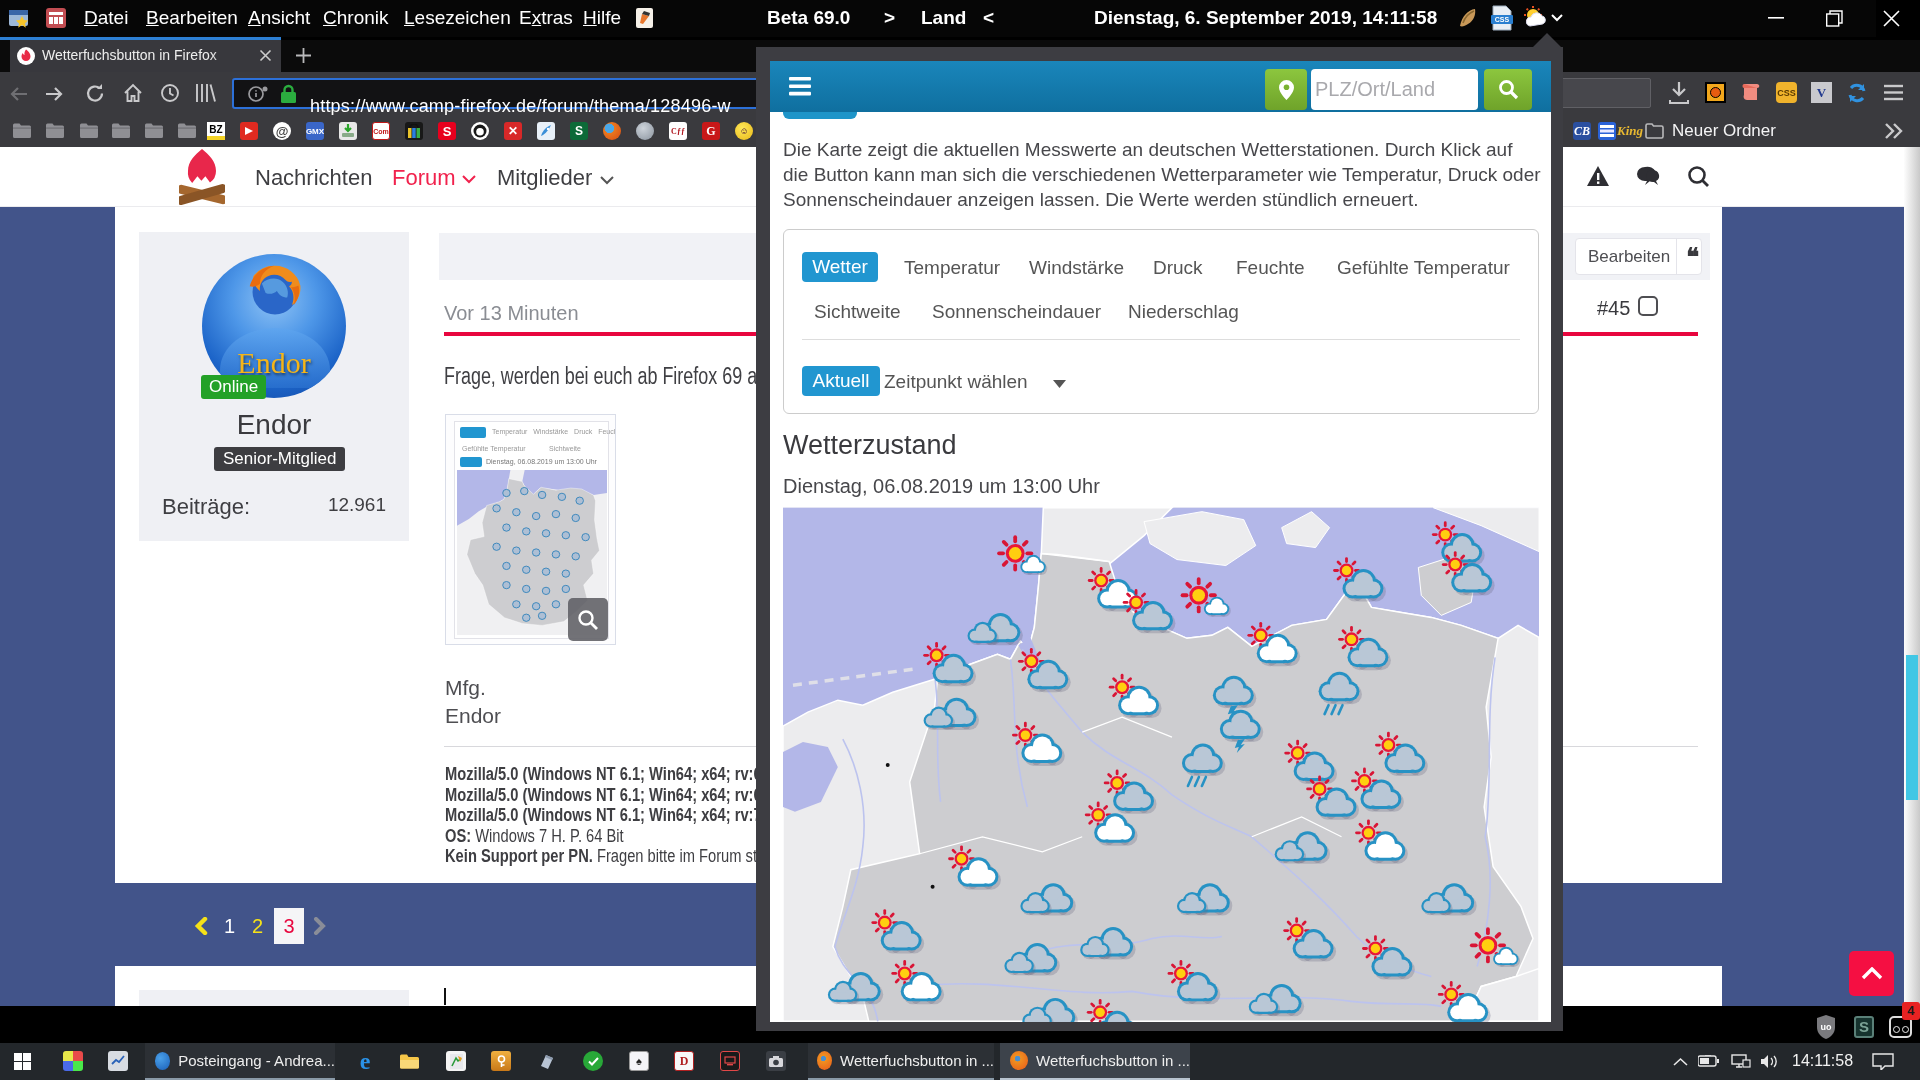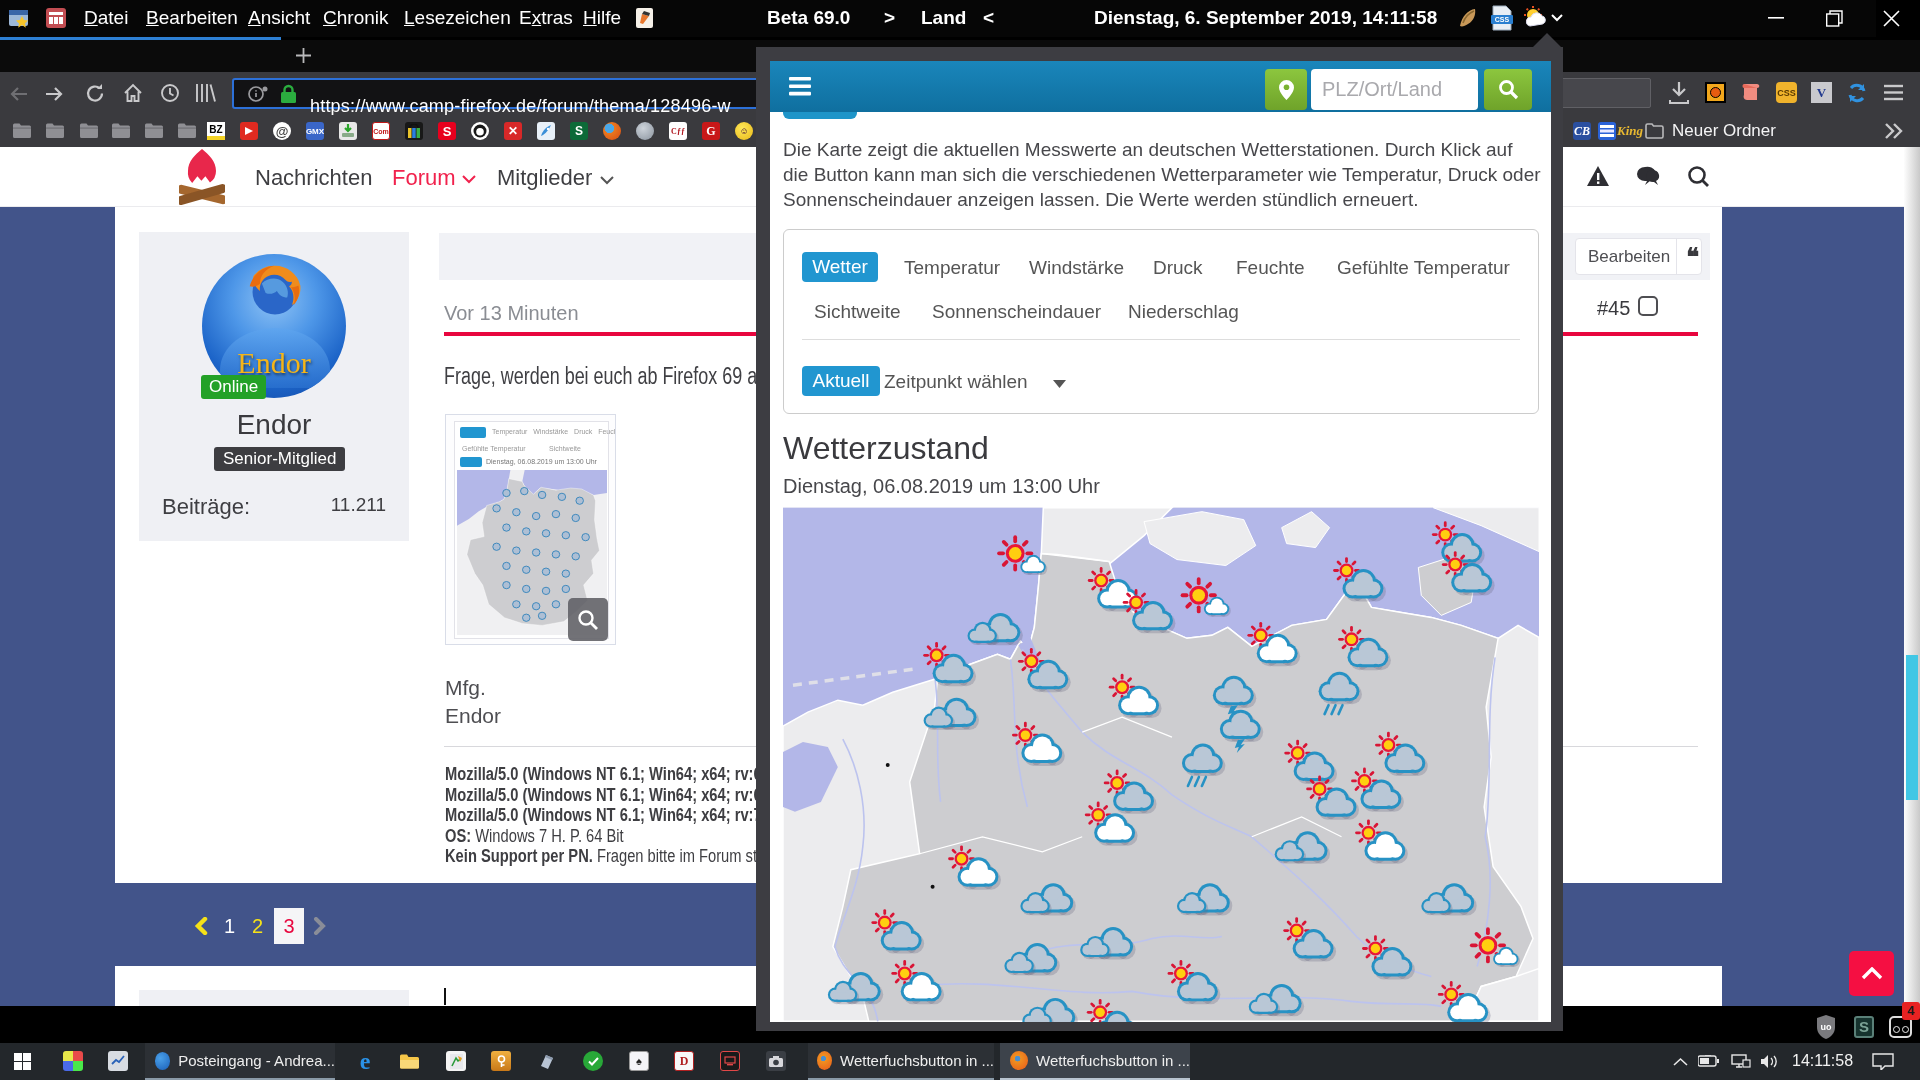--- a/index.html
+++ b/index.html
@@ -106,20 +106,30 @@
       <rect x="0.7" y="4" width="12" height="12" fill="none" stroke="#fff" stroke-width="1.4"></rect>
       <path d="M4 4V1h12v12h-3" fill="none" stroke="#fff" stroke-width="1.4"></path>
     </svg>
   <svg class="abs" style="left:1883px;top:10px" width="17" height="17" viewBox="0 0 17 17">
       <path d="M1 1l15 15M16 1L1 16" stroke="#fff" stroke-width="1.6"></path>
     </svg>
 </div>
 <div class="abs" id="blueline"></div>
 
 <div class="abs" id="tabbar">
+  <div class="abs" id="activetab">
+    <svg class="abs" style="left:7px;top:7px" width="18" height="18" viewBox="0 0 18 18">
+        <circle cx="9" cy="9" r="9" fill="#fff"></circle>
+        <path d="M9 2.5c2 1.5 4.5 3.5 4.5 7a4.5 4.5 0 0 1-9 0c0-1.5.6-2.6 1.3-3.6.3 1 .8 1.6 1.7 2 -.3-2 .2-4 1.5-5.4z" fill="#e82c47"></path>
+      </svg>
+    <span class="abs" style="left:32px;top:7px;white-space:nowrap;width:215px;overflow:hidden;display:block;-webkit-mask-image:linear-gradient(90deg,#000 78%,transparent 97%)">Wetterfuchsbutton in Firefox</span>
+    <svg class="abs" style="left:249px;top:9px" width="13" height="13" viewBox="0 0 13 13">
+        <path d="M1.5 1.5l10 10M11.5 1.5l-10 10" stroke="#ccc" stroke-width="1.6"></path>
+      </svg>
+  </div>
   <svg class="abs" style="left:295px;top:7px" width="17" height="17" viewBox="0 0 17 17">
       <path d="M8.5 1v15M1 8.5h15" stroke="#b9b9bb" stroke-width="1.8"></path>
     </svg>
 </div>
 
 <div class="abs" id="navbar">
   <svg class="abs" style="left:9px;top:12px" width="20" height="20" viewBox="0 0 20 20">
       <path d="M18 10H3M9 4l-6 6 6 6" stroke="#6f6f73" stroke-width="2.2" fill="none"></path>
     </svg>
   <svg class="abs" style="left:44px;top:12px" width="20" height="20" viewBox="0 0 20 20">
@@ -310,21 +320,21 @@
             <path d="M32 5a28 28 0 0 1 27 21c1 9-3 17-9 21 3-7 2-15-3-20 2-1 3-3 3-5-3 1-5 0-7-2-4-5-12-7-18-4-7 3-10 10-9 16-5-4-8-10-7-16A28 28 0 0 1 32 5z" fill="#f08c1c"></path>
             <path d="M5 27C8 15 18 6 31 5c-10 4-15 11-15 19-3 3-7 4-11 3z" fill="#e86c10"></path>
             <path d="M57 26c2 7 0 15-5 21 2-7 1-14-3-19 3 0 6-1 8-2z" fill="#e86c10"></path>
           </svg>
         <span class="abs" style="left:0;top:92px;width:144px;text-align:center;font-family:'Liberation Serif',serif;font-size:30px;color:#f5b518;text-shadow:1px 2px 3px rgba(0,0,0,.55)">Endor</span>
       </div>
       <div class="abs" style="left:62px;top:143px;background:#23a127;color:#fff;font-size:17px;padding:2px 8px;border-radius:3px">Online</div>
       <div class="abs" style="left:0;top:177px;width:270px;text-align:center;font-size:28px;color:#3a3a3e">Endor</div>
       <div class="abs" style="left:75px;top:215px;background:#3d3d41;color:#fff;font-size:17px;padding:2px 9px;border-radius:3px">Senior-Mitglied</div>
       <div class="abs" style="left:23px;top:262px;font-size:22px;color:#3e3e42">Beiträge:</div>
-      <div class="abs" style="right:23px;top:262px;font-size:19px;color:#3e3e42">11.211</div>
+      <div class="abs" style="right:23px;top:262px;font-size:19px;color:#3e3e42">12.961</div>
     </div>
     <div class="abs" id="postband"></div>
     <div class="abs" style="left:329px;top:95px;font-size:20px;color:#8a8d93">Vor 13 Minuten</div>
     <div class="abs" style="left:329px;top:125px;width:1254px;height:4px;background:#e8063e"></div>
     <div class="abs" style="left:329px;top:156px;font-size:23px;color:#3f3f43;white-space:nowrap;transform:scaleX(0.78);transform-origin:0 0">Frage, werden bei euch ab Firefox 69 aufwärts, die Wettersymbole korrekt angezeigt.</div>
 
     <div class="abs" style="left:330px;top:207px;width:171px;height:231px;border:1px solid #d9dde8;background:#fdfdfe;overflow:hidden">
       <div class="abs" style="left:8px;top:6px;width:155px;height:218px;border:1px solid #e2e2e8;background:#fff"></div>
       <div class="abs" style="left:14px;top:12px;width:26px;height:11px;background:#2196d0;border-radius:2px"></div>
       <span class="abs" style="left:46px;top:13px;font-size:7px;color:#999;white-space:nowrap">Temperatur&nbsp;&nbsp;&nbsp;Windstärke&nbsp;&nbsp;&nbsp;Druck&nbsp;&nbsp;&nbsp;Feuchte</span>
@@ -491,21 +501,21 @@
             <rect y="14.8" width="22" height="3.6" rx="1"></rect>
           </g>
         </svg>
     <div class="abs" style="left:495px;top:8px;width:42px;height:41px;border-radius:4px;background:linear-gradient(#8cc63e,#6fa32a);display:flex;align-items:center;justify-content:center">
           <svg width="15" height="20" viewBox="0 0 15 20">
             <path d="M7.5 0A7.5 7.5 0 0 0 0 7.5C0 13 7.5 20 7.5 20S15 13 15 7.5A7.5 7.5 0 0 0 7.5 0z" fill="#fff"></path>
             <circle cx="7.5" cy="7.3" r="2.8" fill="#7ab232"></circle>
           </svg>
         </div>
     <div class="abs" style="left:541px;top:8px;width:167px;height:41px;background:#fff;border-radius:4px;display:flex;align-items:center">
-          <span style="color:#a9a9ad;font-size:20px;margin-left:11px">PLZ/Ort/Land</span>
+          <span style="color:#a9a9ad;font-size:20px;margin-left:4px">PLZ/Ort/Land</span>
         </div>
     <div class="abs" style="left:714px;top:8px;width:48px;height:41px;border-radius:4px;background:linear-gradient(#8cc63e,#6fa32a);display:flex;align-items:center;justify-content:center">
           <svg width="21" height="21" viewBox="0 0 21 21">
             <circle cx="8.5" cy="8.5" r="6" stroke="#fff" stroke-width="2.8" fill="none"></circle>
             <line x1="13" y1="13" x2="19" y2="19" stroke="#fff" stroke-width="3.2"></line>
           </svg>
         </div>
   </div>
   <div class="abs" style="left:13px;top:51px;width:74px;height:7px;background:#1e95c9;border-radius:0 0 6px 6px"></div>
   <div class="abs" style="left:13px;top:76px;width:760px;font-size:19px;color:#47474b;line-height:25px">Die Karte zeigt die aktuellen Messwerte an deutschen Wetterstationen. Durch Klick auf die Button kann man sich die verschiedenen Wetterparameter wie Temperatur, Druck oder Sonnenscheindauer anzeigen lassen. Die Werte werden stündlich erneuert.</div>
@@ -519,21 +529,21 @@
     <span class="tlbl" style="left:30px;top:71px">Sichtweite</span>
     <span class="tlbl" style="left:148px;top:71px">Sonnenscheindauer</span>
     <span class="tlbl" style="left:344px;top:71px">Niederschlag</span>
     <div class="abs" style="left:18px;top:109px;width:718px;height:1px;background:#ddd"></div>
     <div class="bluebtn abs" style="left:18px;top:136px;width:78px;height:30px;font-size:19px;font-weight:normal">Aktuell</div>
     <span class="tlbl" style="left:100px;top:141px">Zeitpunkt wählen</span>
     <svg class="abs" style="left:269px;top:150px" width="13" height="8" viewBox="0 0 13 8">
           <path d="M0 0h13L6.5 8z" fill="#555"></path>
         </svg>
   </div>
-  <div class="abs" style="left:13px;top:369px;font-size:32px;color:#3a3a3e">Wetterzustand</div>
+  <div class="abs" style="left:13px;top:369px;font-size:27px;color:#3a3a3e">Wetterzustand</div>
   <div class="abs" style="left:13px;top:414px;font-size:20px;color:#47474b">Dienstag, 06.08.2019 um 13:00 Uhr</div>
   <svg class="abs" style="left:13px;top:446px" width="756" height="515" viewBox="0 0 758 515">
         <use href="#bigmap"></use>
       </svg>
 </div>
   </div>
 
 <svg width="0" height="0" style="position:absolute">
 <defs>
 <g id="cl">

